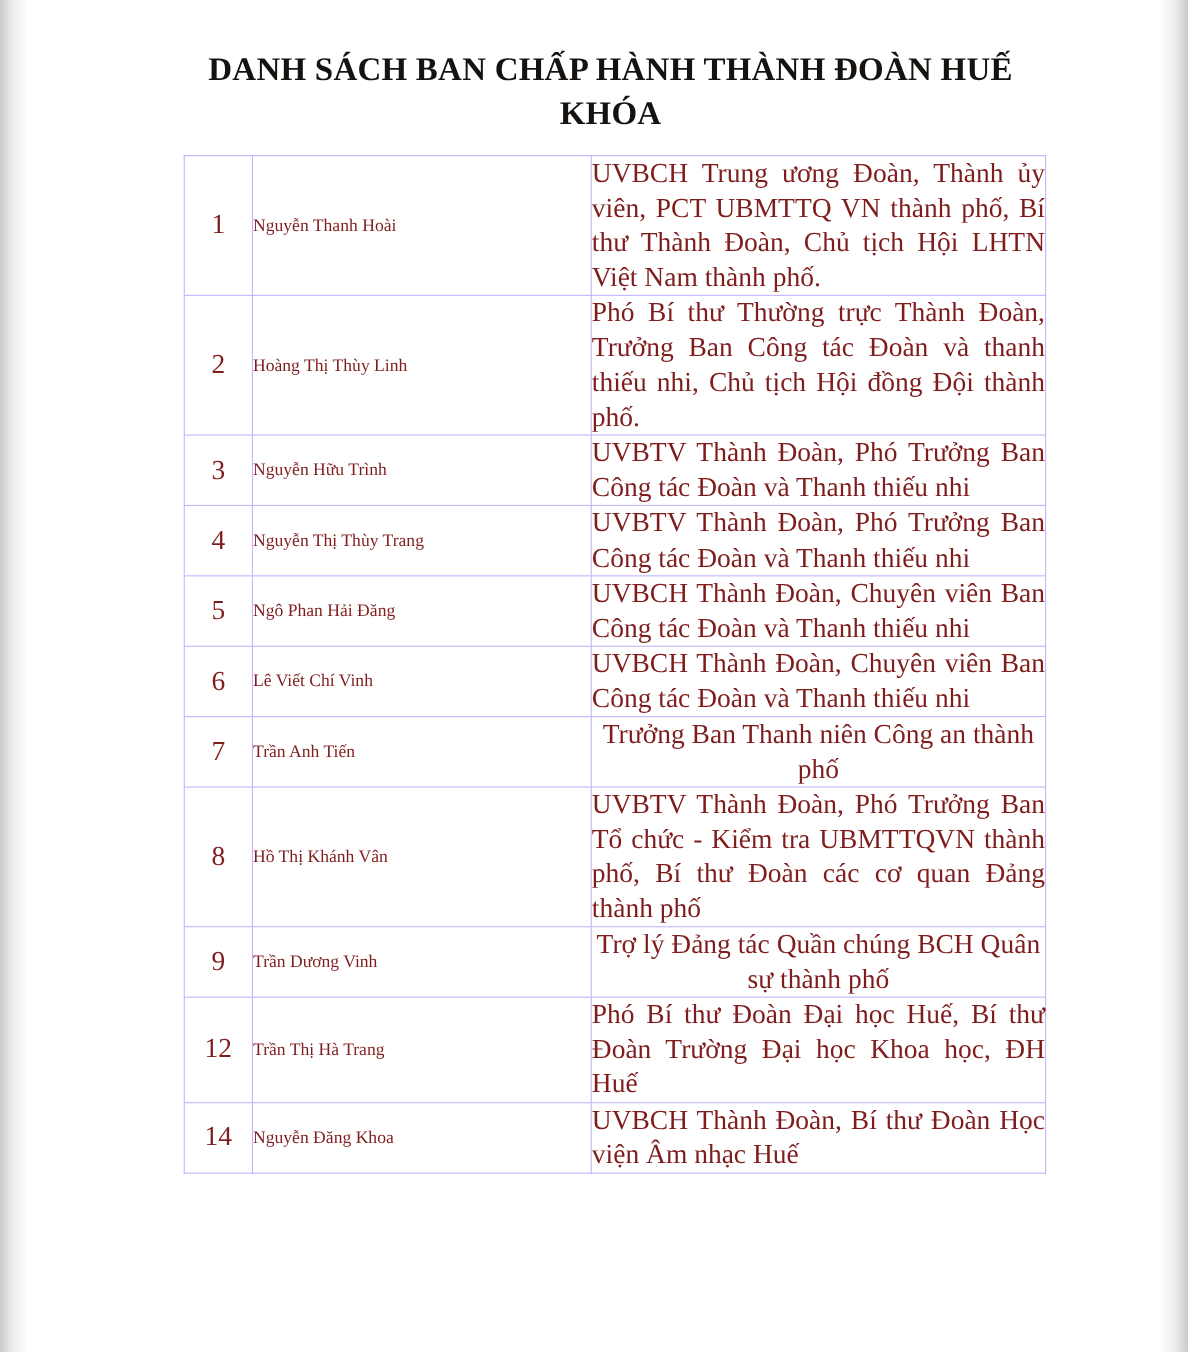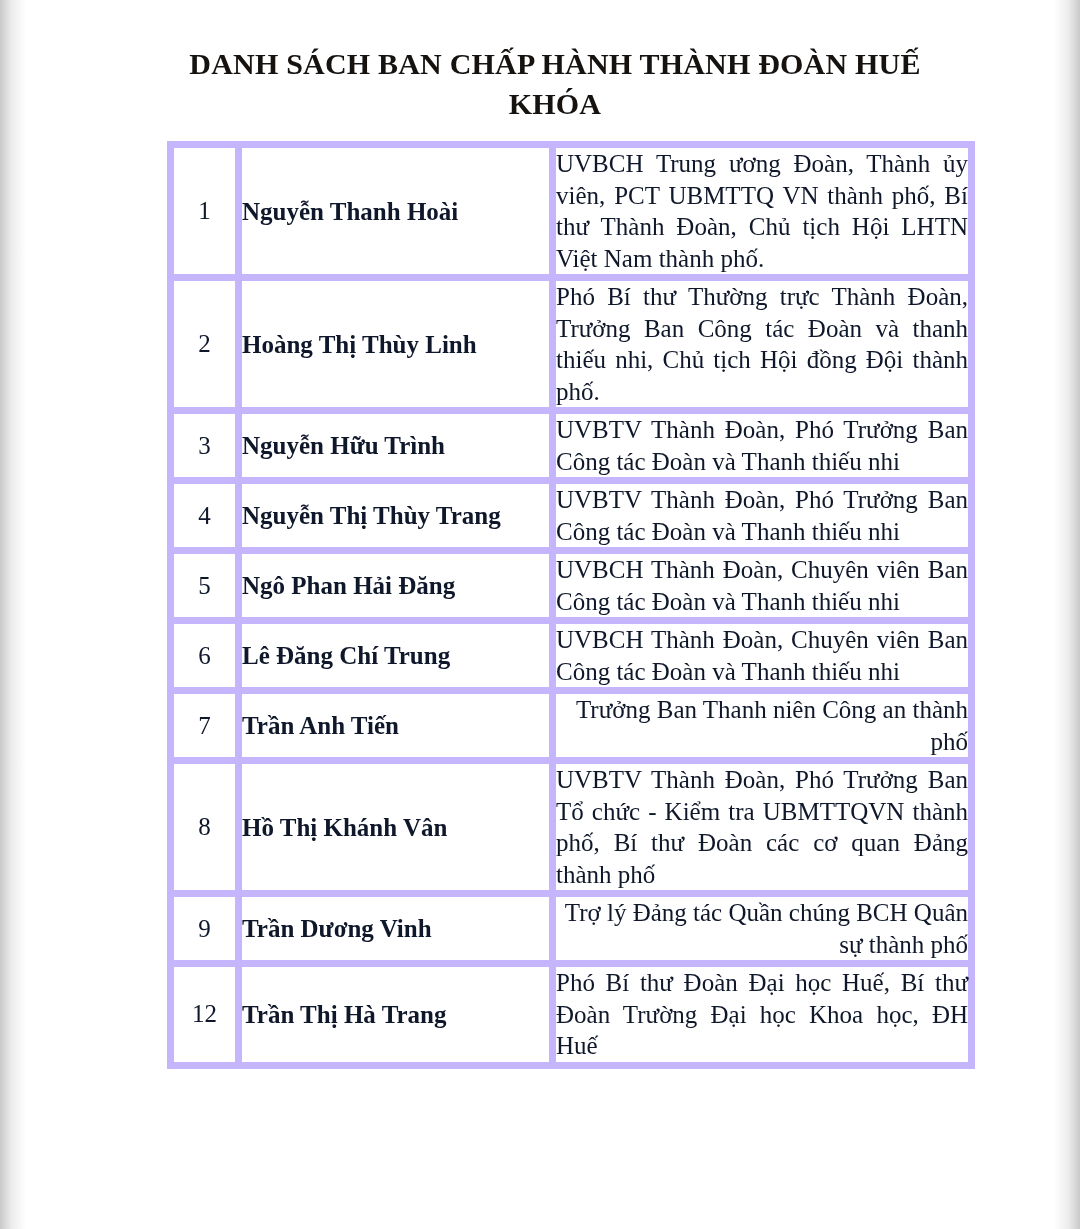--- a/index.html
+++ b/index.html
@@ -59,52 +59,52 @@
 
   table.roster {
     position: absolute;
     left: 157px;
     top: 141px;
     width: 780px;
     border-collapse: collapse;
     table-layout: fixed;
   }
   table.roster td {
-    border: 7px solid #c4b5fd;
+    border: 1px solid #c4b5fd;
     vertical-align: middle;
-    color: #0f172a;
+    color: #7f1d1d;
     padding: 0;
   }
 
   td.col-index {
     width: 61px;
     text-align: center;
     font-size: 25px;
     line-height: 30px;
     padding: 4px 0;
   }
   td.col-name {
     width: 307px;
-    font-weight: bold;
-    font-size: 25px;
+    font-weight: normal;
+    font-size: 16px;
     line-height: 31px;
     padding: 4px 0 4px 12px;
   }
   td.col-role {
     width: 412px;
     font-size: 25px;
     line-height: 31.5px;
     text-align: justify;
     text-justify: inter-word;
     padding: 5px 8px 5px 10px;
     vertical-align: top;
     hyphens: none;
   }
   td.col-role.single-line {
-    text-align: right;
+    text-align: center;
   }
 </style>
 </head>
 <body>
 
 <div class="page-shadow-left"></div>
 <div class="page-shadow-right"></div>
 
 <div class="page">
 
@@ -134,21 +134,21 @@
         <td class="col-name">Nguyễn Thị Thùy Trang</td>
         <td class="col-role">UVBTV Thành Đoàn, Phó Trưởng Ban Công tác Đoàn và Thanh thiếu nhi</td>
       </tr>
       <tr>
         <td class="col-index">5</td>
         <td class="col-name">Ngô Phan Hải Đăng</td>
         <td class="col-role">UVBCH Thành Đoàn, Chuyên viên Ban Công tác Đoàn và Thanh thiếu nhi</td>
       </tr>
       <tr>
         <td class="col-index">6</td>
-        <td class="col-name">Lê Đăng Chí Trung</td>
+        <td class="col-name">Lê Viết Chí Vinh</td>
         <td class="col-role">UVBCH Thành Đoàn, Chuyên viên Ban Công tác Đoàn và Thanh thiếu nhi</td>
       </tr>
       <tr>
         <td class="col-index">7</td>
         <td class="col-name">Trần Anh Tiến</td>
         <td class="col-role single-line">Trưởng Ban Thanh niên Công an thành phố</td>
       </tr>
       <tr>
         <td class="col-index">8</td>
         <td class="col-name">Hồ Thị Khánh Vân</td>
@@ -157,16 +157,21 @@
       <tr>
         <td class="col-index">9</td>
         <td class="col-name">Trần Dương Vinh</td>
         <td class="col-role single-line">Trợ lý Đảng tác Quần chúng BCH Quân sự thành phố</td>
       </tr>
       <tr>
         <td class="col-index">12</td>
         <td class="col-name">Trần Thị Hà Trang</td>
         <td class="col-role">Phó Bí thư Đoàn Đại học Huế, Bí thư Đoàn Trường Đại học Khoa học, ĐH Huế</td>
       </tr>
+      <tr>
+        <td class="col-index">14</td>
+        <td class="col-name">Nguyễn Đăng Khoa</td>
+        <td class="col-role">UVBCH Thành Đoàn, Bí thư Đoàn Học viện Âm nhạc Huế</td>
+      </tr>
     </tbody>
   </table>
 
 </div>
 
 </body></html>

